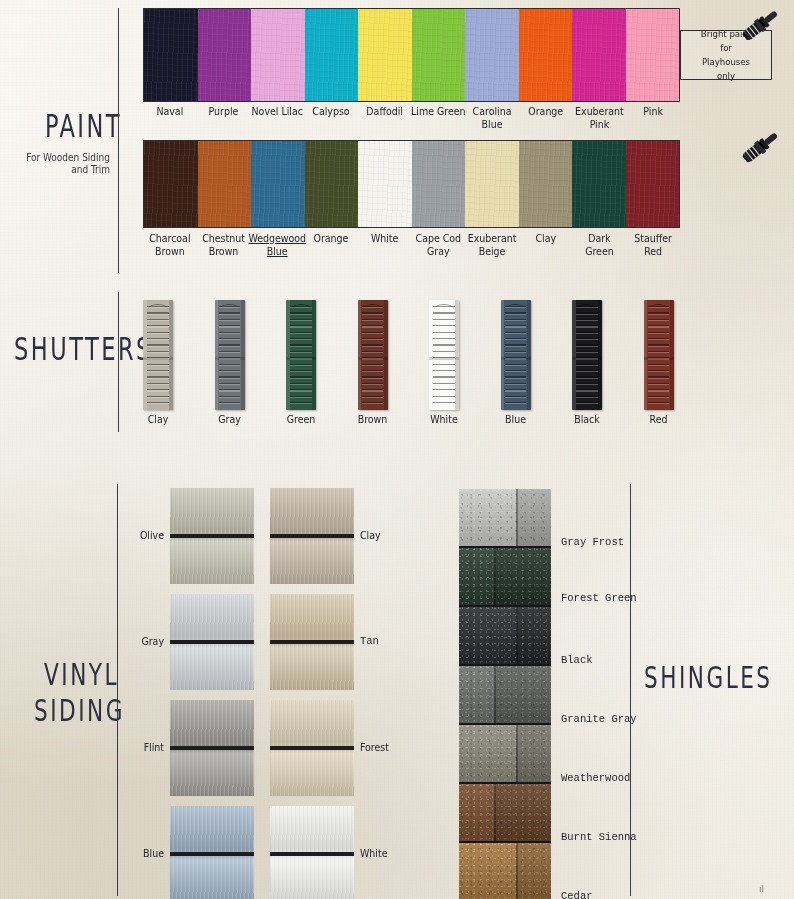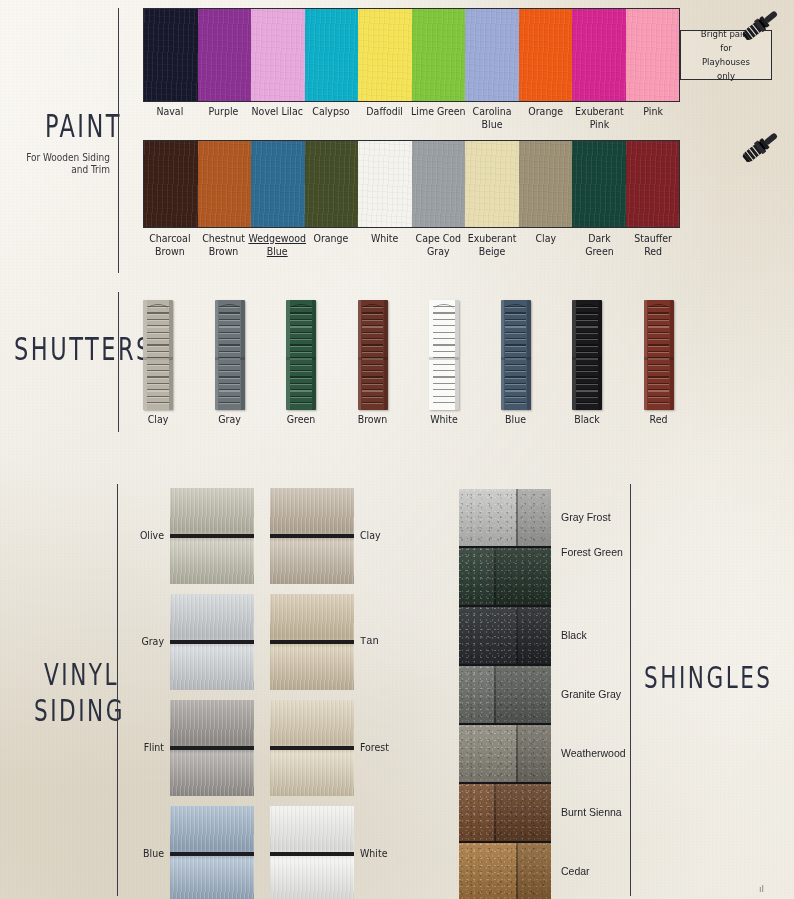--- a/index.html
+++ b/index.html
@@ -121,21 +121,22 @@
       radial-gradient(circle at 58% 18%, rgba(255,255,255,.40) 0 .7px, rgba(0,0,0,0) 1px),
       radial-gradient(circle at 78% 52%, rgba(0,0,0,.40) 0 .7px, rgba(0,0,0,0) 1px),
       radial-gradient(circle at 88% 82%, rgba(255,255,255,.35) 0 .7px, rgba(0,0,0,0) 1px),
       radial-gradient(circle at 22% 88%, rgba(0,0,0,.35) 0 .7px, rgba(0,0,0,0) 1px);
     background-size:7px 7px, 9px 9px, 6px 6px, 11px 11px, 8px 8px, 10px 10px;
   }
   .shingle .tabgap{position:absolute;top:0;bottom:0;width:2px;background:rgba(0,0,0,.35);}
   .shingle .tabshade{position:absolute;top:0;bottom:0;background:rgba(0,0,0,.16);}
   .sh-label{
     position:absolute;font-size:10.5px;color:#25252c;white-space:nowrap;
-    font-family:Liberation Sans, sans-serif;
+    font-family:Liberation Mono, monospace;
+    margin-top:25px;
   }
   .corner-mark{position:absolute;right:30px;bottom:5px;font-size:9px;color:#5a5a66;opacity:.8;}
 </style>
 </head>
 <body>
 
 <div id="paper"></div>
 <div id="grain"></div>
 
 <div class="layer" id="stage">
@@ -386,21 +387,21 @@
     <div class="sw-label" style="left:108px;top:847px;width:56px;text-align:right;">Blue</div>
     <div class="vinyl" style="left:270px;top:806px;background:#efefed;" title="White">
       <div class="planks" style="background:linear-gradient(180deg,rgba(255,255,255,.26) 0%, rgba(0,0,0,.10) 44%,rgba(0,0,0,.06) 50%, rgba(255,255,255,.30) 56%, rgba(0,0,0,.12) 100%);"></div>
       <div class="wood"></div>
       <div class="groove" style="top:46px;"></div>
     </div>
     <div class="sw-label" style="left:360px;top:847px;width:56px;text-align:left;">White</div>
     <div class="sect-title hand" style="left:644px;top:664px;font-size:24px;">SHINGLES</div>
     <div class="divider" style="left:630px;top:484px;height:412px;"></div>
     <div class="sh-label" style="left:561px;top:510.5px;">Gray Frost</div>
-    <div class="sh-label" style="left:561px;top:546px;">Forest Green</div>
+    <div class="sh-label" style="left:561px;top:567px;">Forest Green</div>
     <div class="sh-label" style="left:561px;top:628.5px;">Black</div>
     <div class="sh-label" style="left:561px;top:687.5px;">Granite Gray</div>
     <div class="sh-label" style="left:561px;top:746.5px;">Weatherwood</div>
     <div class="sh-label" style="left:561px;top:805.5px;">Burnt Sienna</div>
     <div class="sh-label" style="left:561px;top:864.5px;">Cedar</div>
     <div class="shingle-strip" style="left:459px;top:489px;">
       <div class="shingle" style="height:57px;background:#c8c8c6;" title="Gray Frost">
         <div class="grit"></div>
         <div class="tabgap" style="left:57.04px;"></div>
         <div class="tabshade" style="left:57.04px;right:0;"></div>

